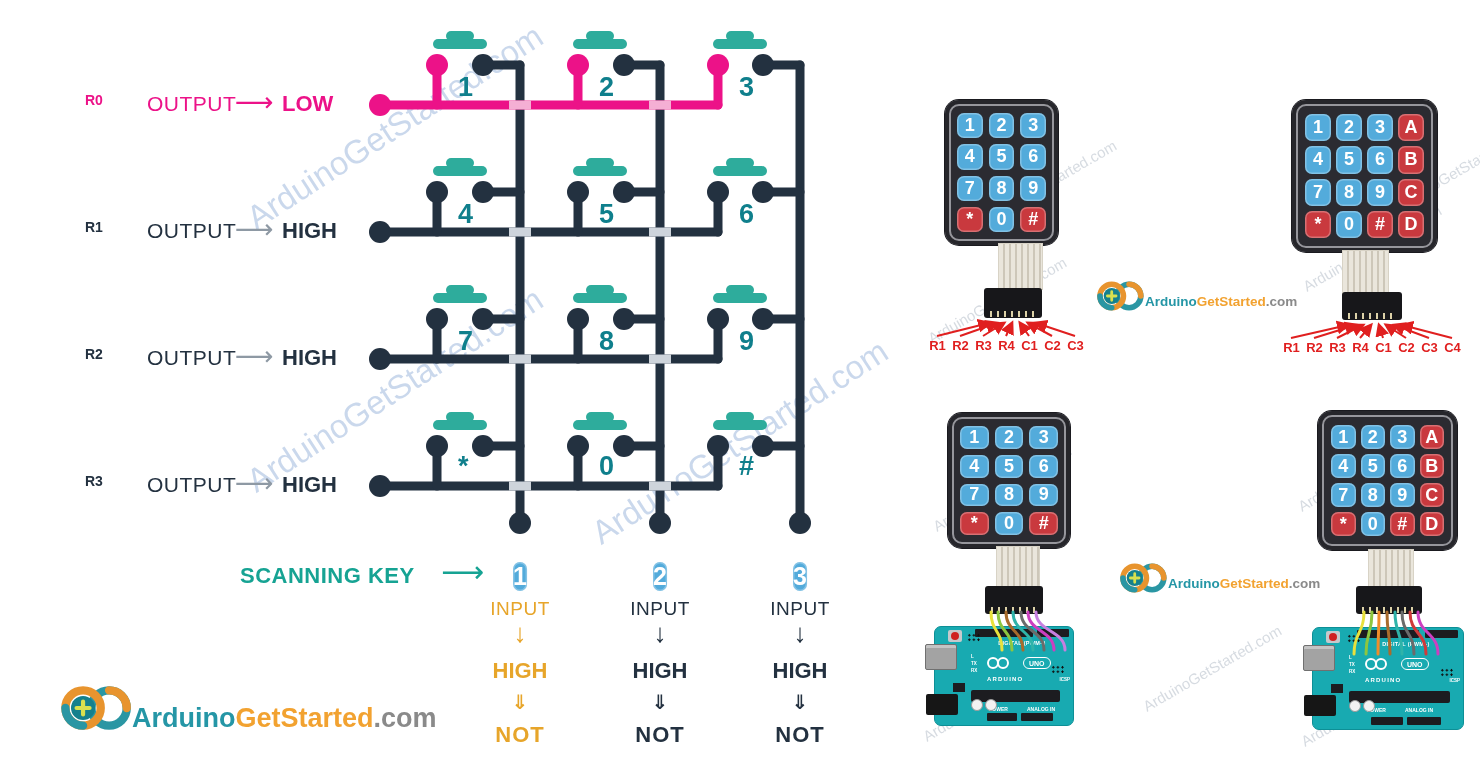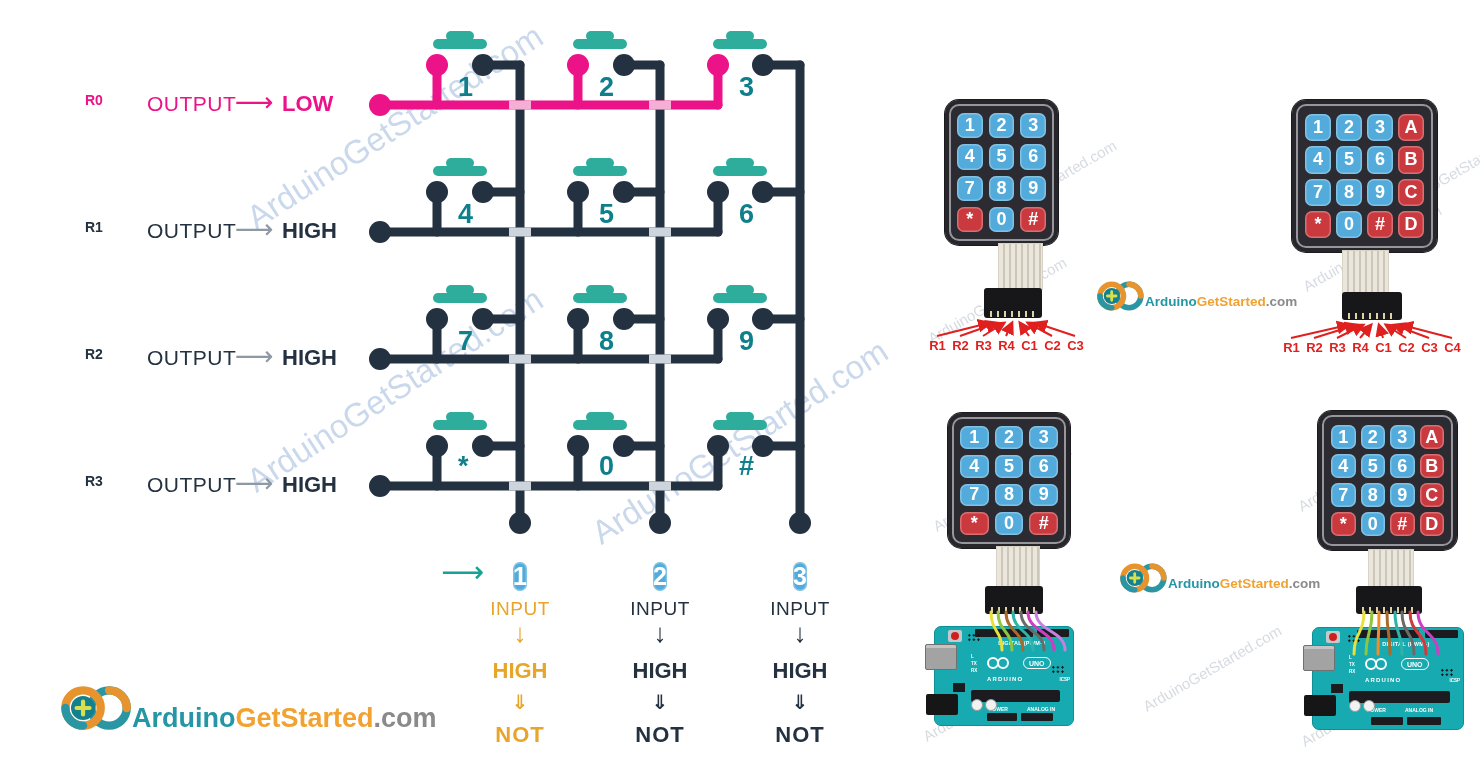--- a/index.html
+++ b/index.html
@@ -274,20 +274,21 @@
   <div class="ckey" style="left:458px;top:199px">4</div>
   <div class="ckey" style="left:599px;top:199px">5</div>
   <div class="ckey" style="left:739px;top:199px">6</div>
   <div class="ckey" style="left:458px;top:326px">7</div>
   <div class="ckey" style="left:599px;top:326px">8</div>
   <div class="ckey" style="left:739px;top:326px">9</div>
   <div class="ckey" style="left:458px;top:451px">*</div>
   <div class="ckey" style="left:599px;top:451px">0</div>
   <div class="ckey" style="left:739px;top:451px">#</div>
 
+  <div class="scanlbl">SCANNING KEY</div>
   <div class="scanarr">⟶</div>
 
   <div class="sc key colgold" style="left:520px;top:562px">1</div>
   <div class="sc inp colgold" style="left:520px;top:598px">INPUT</div>
   <div class="sc dar colgold" style="left:520px;top:618px">↓</div>
   <div class="sc hst colgold" style="left:520px;top:658px">HIGH</div>
   <div class="sc imp colgold" style="left:520px;top:690px">⇓</div>
   <div class="sc res colgold" style="left:520px;top:722px">NOT</div>
 
   <div class="sc key colnavy" style="left:660px;top:562px">2</div>

